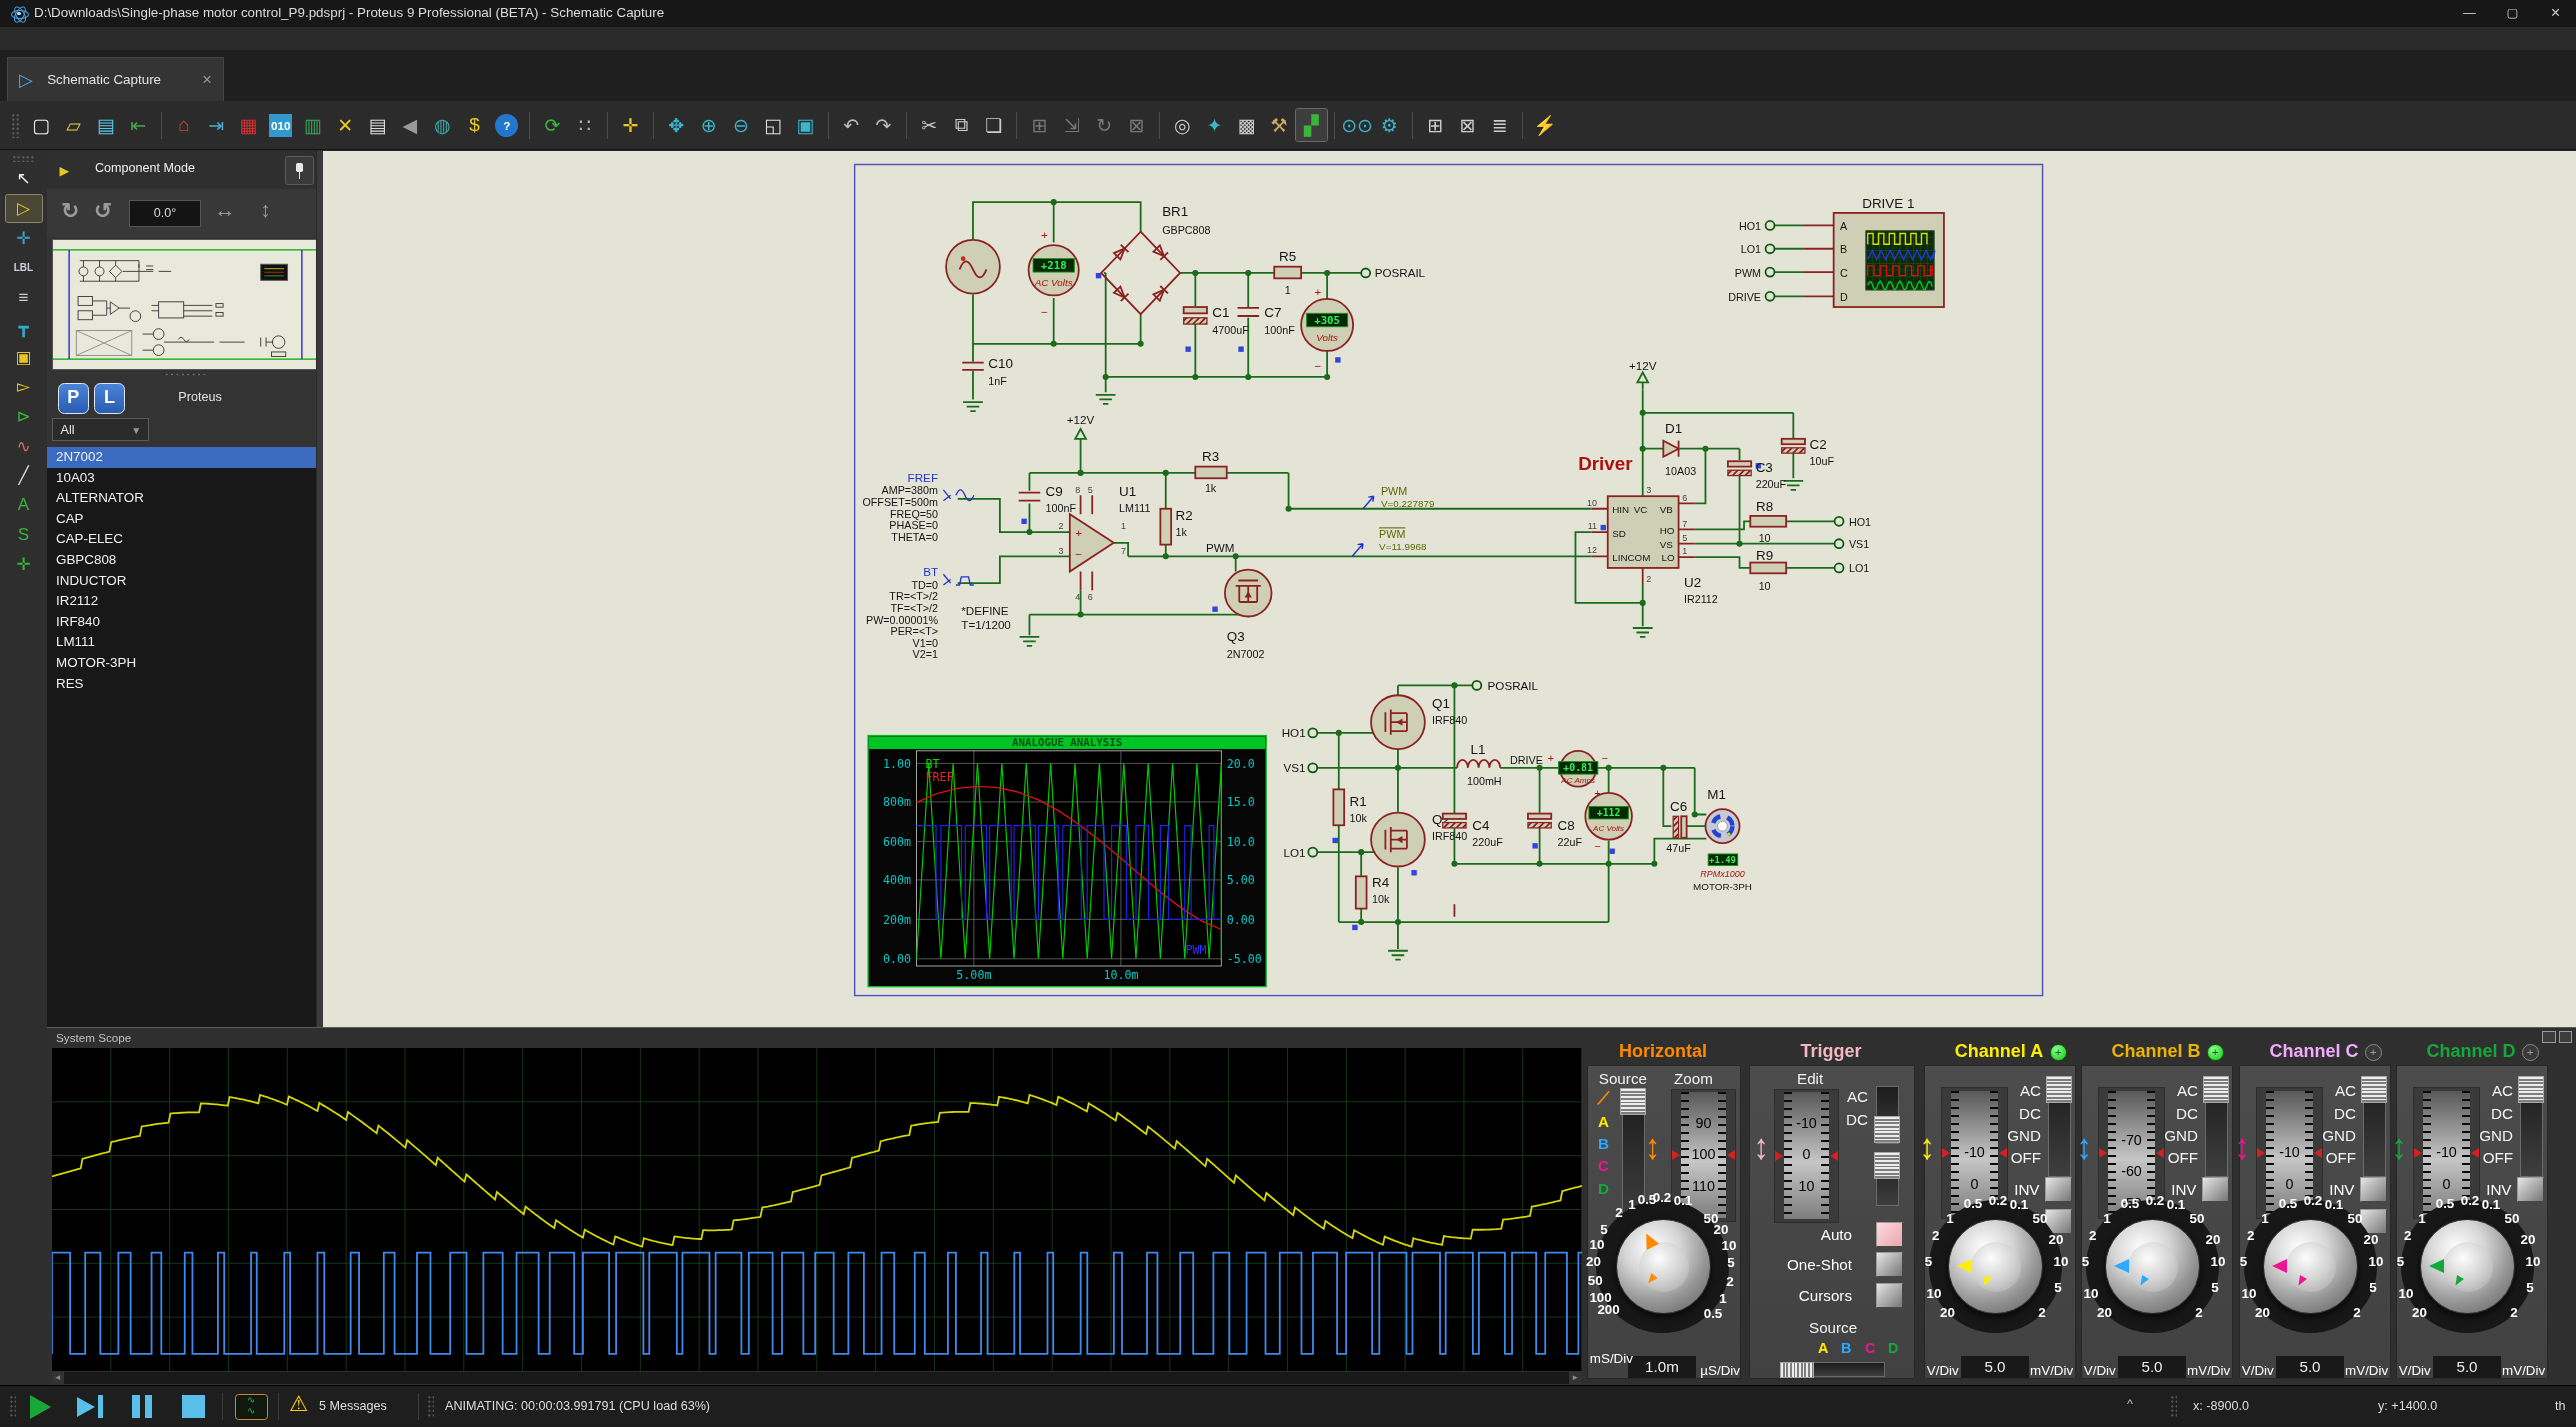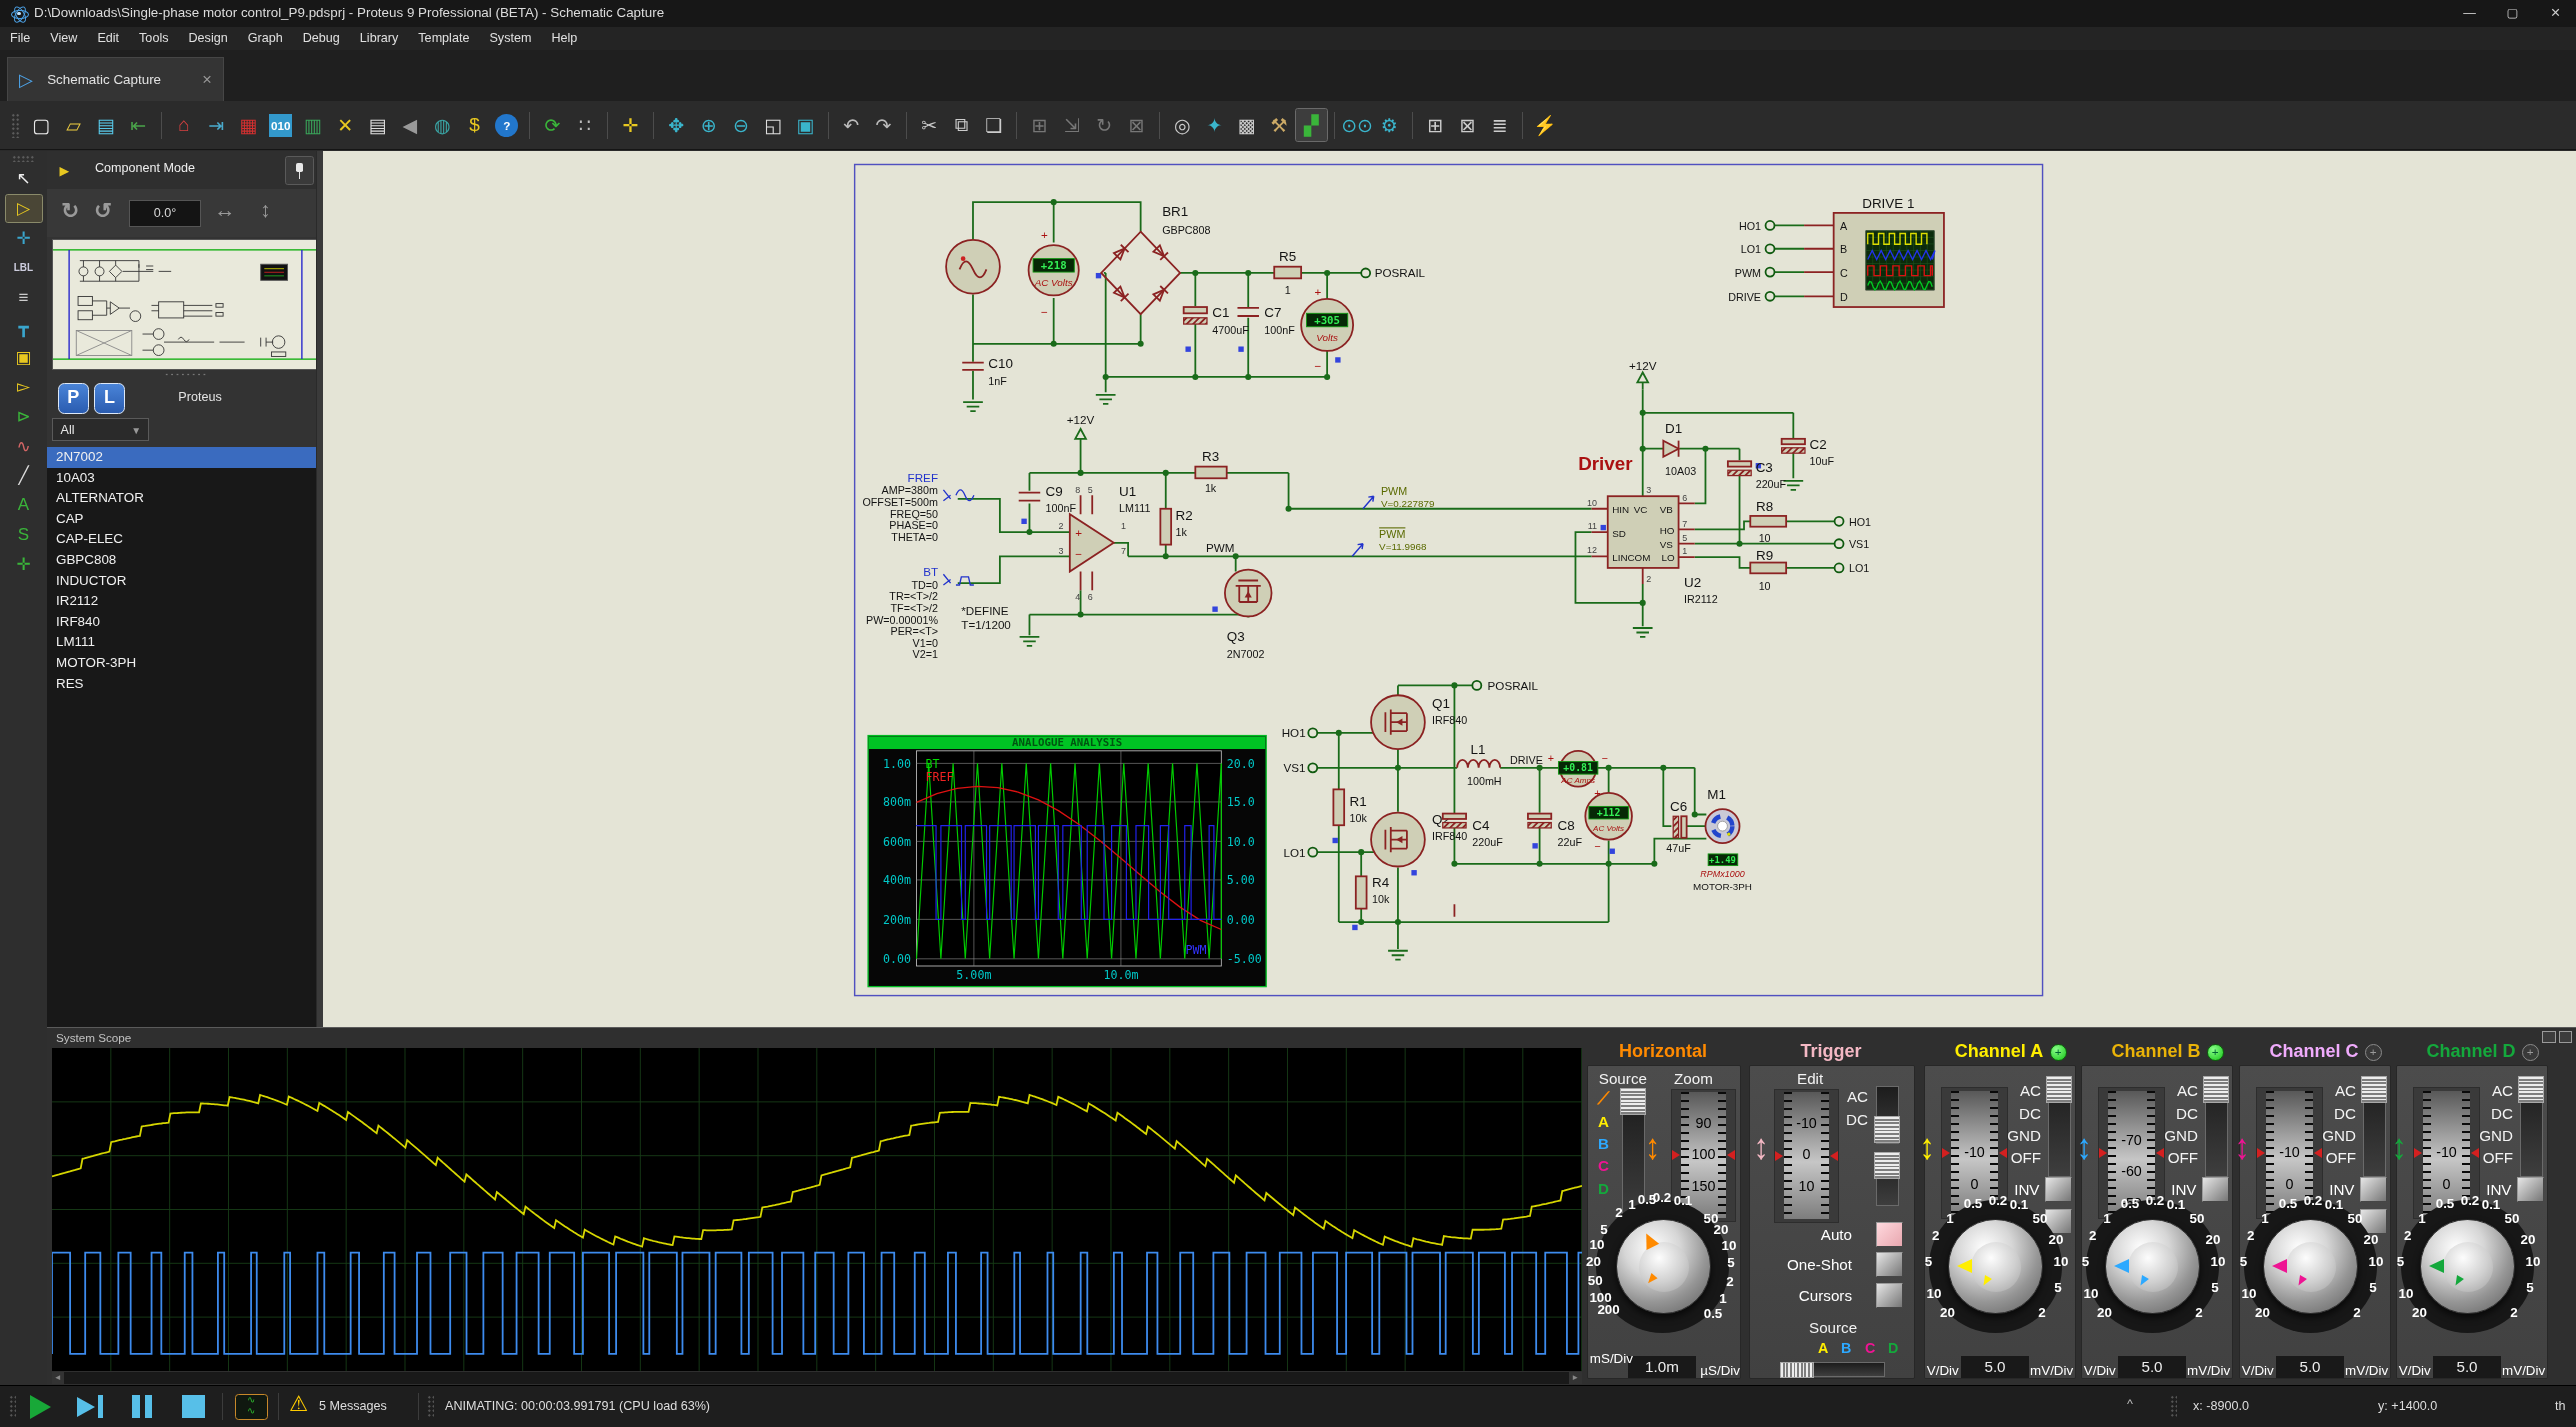--- a/index.html
+++ b/index.html
@@ -136,21 +136,20 @@
         <div class="orb o2"></div>
         <div class="orb o3"></div>
         <div class="nuc"></div>
       </div>
     <div class="ttl">D:\Downloads\Single-phase motor control_P9.pdsprj - Proteus 9 Professional (BETA) - Schematic Capture</div>
     <div class="wbtn" style="right:86px">—</div>
     <div class="wbtn" style="right:43px">▢</div>
     <div class="wbtn" style="right:0">✕</div>
   </div>
 
-  <div id="menubar"><span class="mi">File</span><span class="mi">View</span><span class="mi">Edit</span><span class="mi">Tools</span><span class="mi">Design</span><span class="mi">Graph</span><span class="mi">Debug</span><span class="mi">Library</span><span class="mi">Template</span><span class="mi">System</span><span class="mi">Help</span></div>
 
   <div id="tabbar">
     <div id="tab1">
       <span class="tico">▷</span>
       <span class="tlab">Schematic Capture</span>
       <span class="tx">✕</span>
     </div>
   </div>
 
   <div id="toolbar">
@@ -780,21 +779,21 @@
         <span class="hsrc" style="top:114px;color:#14a83c">D</span>
         <div class="vslider" style="left:34px;top:22.4px;height:131px">
             <div class="thumb" style="top:-1.8px"></div>
           </div>
         <div class="vscale" style="left:83px;top:22.4px;width:63px;height:131px">
           <div class="vsin"></div>
             <div class="tk tkl"></div>
             <div class="tk tkr"></div>
           <span class="vtick" style="top:34px">90</span>
           <span class="vtick" style="top:65px">100</span>
-          <span class="vtick" style="top:97px">150</span>
+          <span class="vtick" style="top:97px">110</span>
           <div class="mk mkl"></div>
             <div class="mk mkr"></div>
         </div>
         <div class="varrow" style="color:#ff8a00;left:57px;top:63px">↕</div>
         <div class="karc" style="left:8px;top:134px"></div>
         <div class="knob" style="left:28px;top:153px"></div>
         <span class="klab" style="left:31px;top:146px">2</span>
           <span class="klab" style="left:44px;top:138px">1</span>
           <span class="klab" style="left:59px;top:133px">0.5</span>
           <span class="klab" style="left:74px;top:131px">0.2</span>

